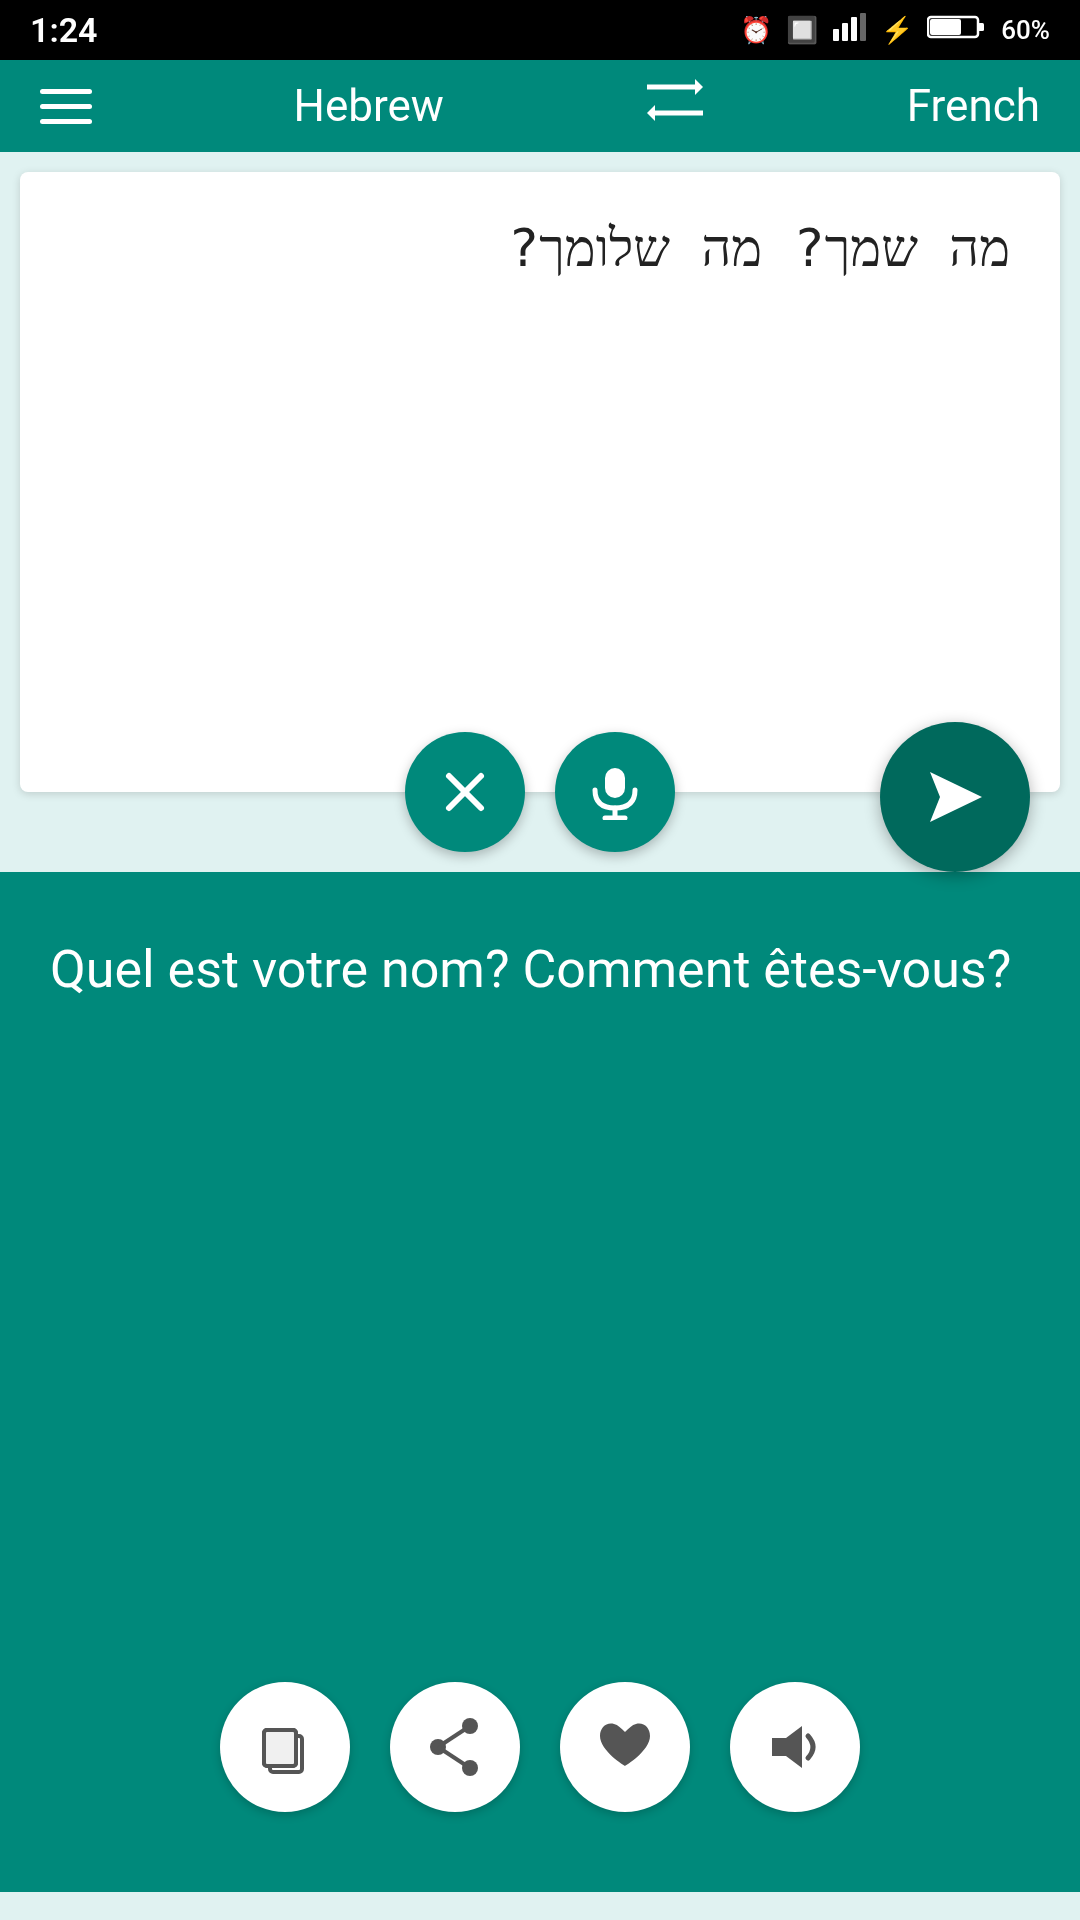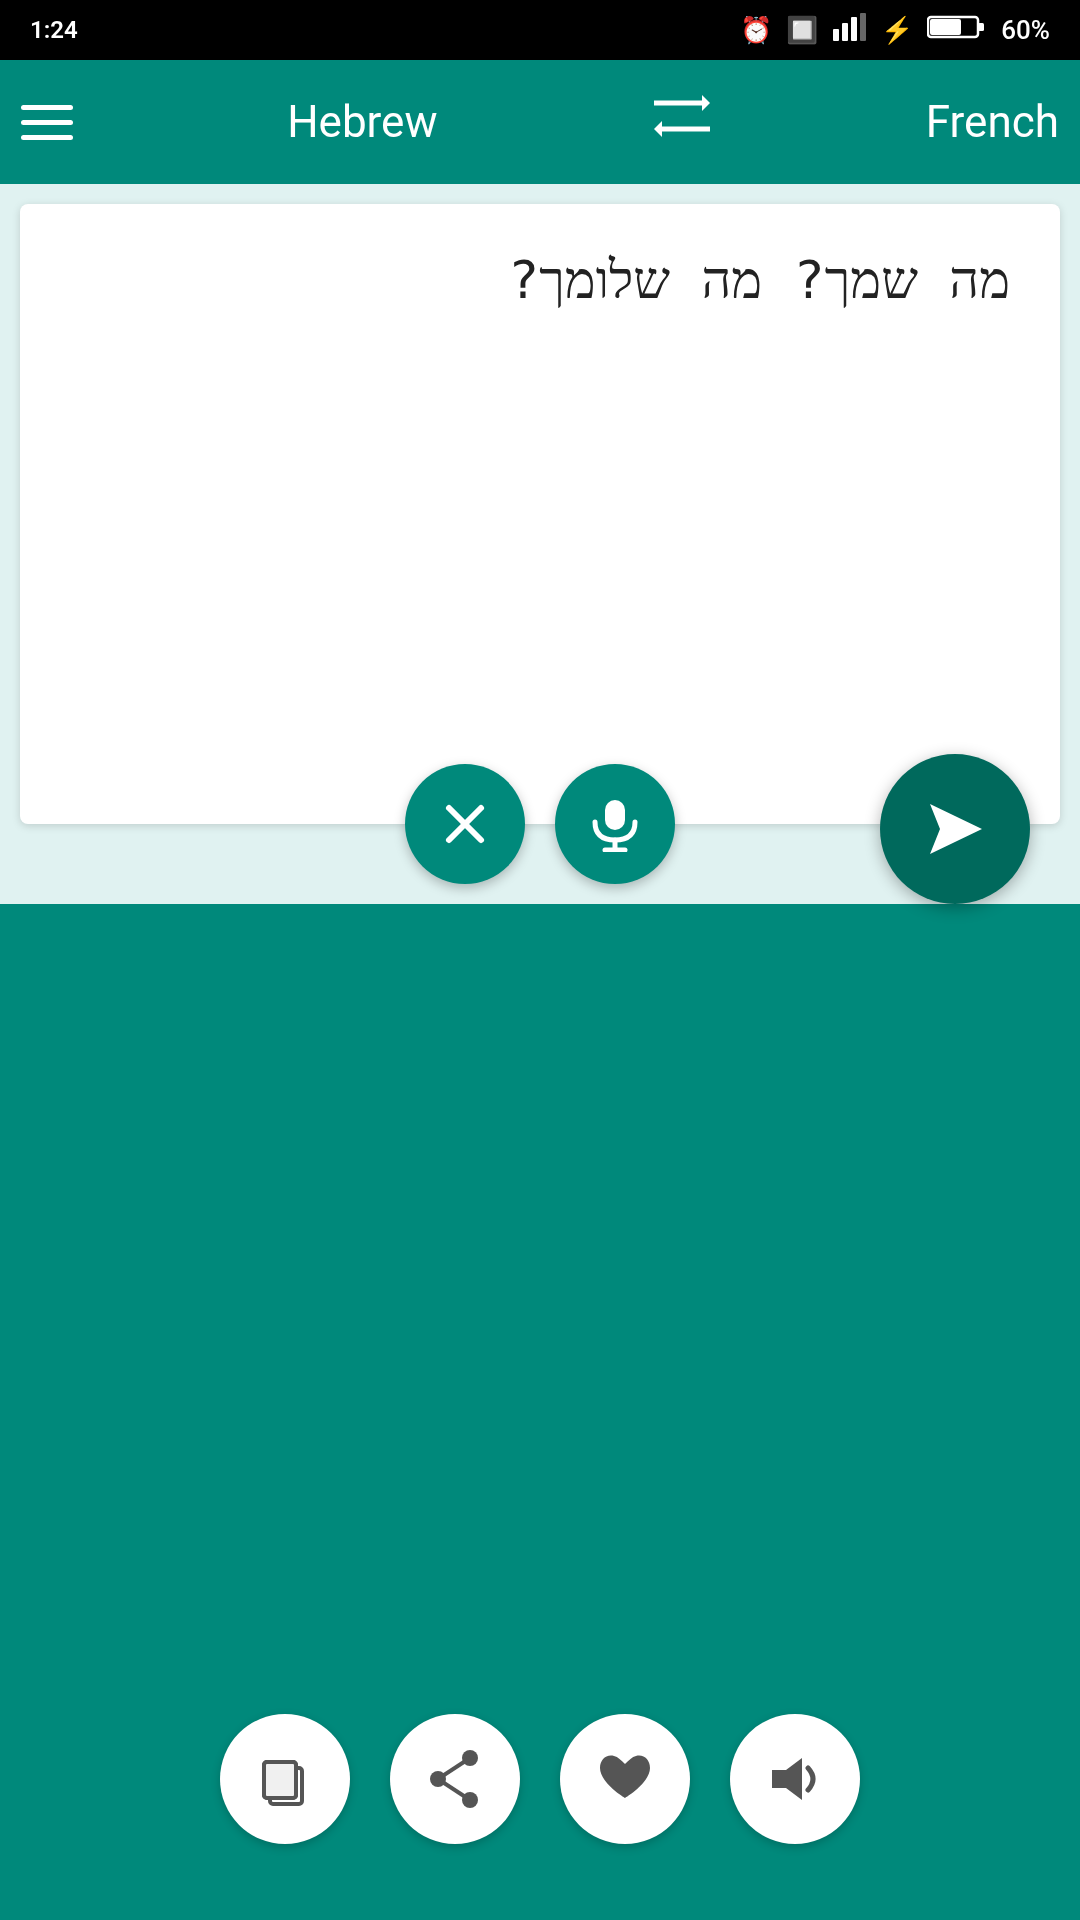--- a/index.html
+++ b/index.html
@@ -22,38 +22,38 @@
       display: flex;
       align-items: center;
       justify-content: space-between;
       padding: 0 30px;
       color: #fff;
       font-size: 28px;
       font-weight: 500;
       position: relative;
       z-index: 10;
     }
-    .status-bar-time { font-size: 24px; font-weight: 600; }
+    .status-bar-time { font-size: 34px; font-weight: 600; }
     .status-bar-icons {
       display: flex;
       align-items: center;
       gap: 14px;
     }
     .status-bar-icons span { font-size: 26px; }
     .battery-text { font-size: 26px; }
 
     
     .top-bar {
       width: 100%;
-      height: 124px;
+      height: 92px;
       background: #00897b;
       display: flex;
       align-items: center;
       justify-content: space-between;
-      padding: 0 21px;
+      padding: 0 40px;
     }
     .top-bar-menu {
       display: flex;
       flex-direction: column;
       gap: 10px;
       cursor: pointer;
     }
     .top-bar-menu span {
       display: block;
       width: 52px;
@@ -263,20 +263,21 @@
 
   
   <button class="send-btn">
     <svg width="70" height="70" viewBox="0 0 70 70">
       <polygon points="10,10 62,35 10,60 20,35" fill="white"></polygon>
     </svg>
   </button>
 </div>
 
 <div class="output-area">
+  <p class="output-text">Quel est votre nom? Comment êtes-vous?</p>
 
   <div class="output-actions">
 
     <button class="output-circle-btn">
       <svg width="62" height="62" viewBox="0 0 62 62" fill="#555">
         <rect x="16" y="20" width="32" height="36" rx="3" stroke="#555" stroke-width="4" fill="none"></rect>
         <rect x="10" y="14" width="32" height="36" rx="3" fill="#ccc" stroke="#555" stroke-width="4"></rect>
         <rect x="10" y="14" width="32" height="36" rx="3" stroke="#555" stroke-width="4" fill="#f0f0f0"></rect>
       </svg>
     </button>

